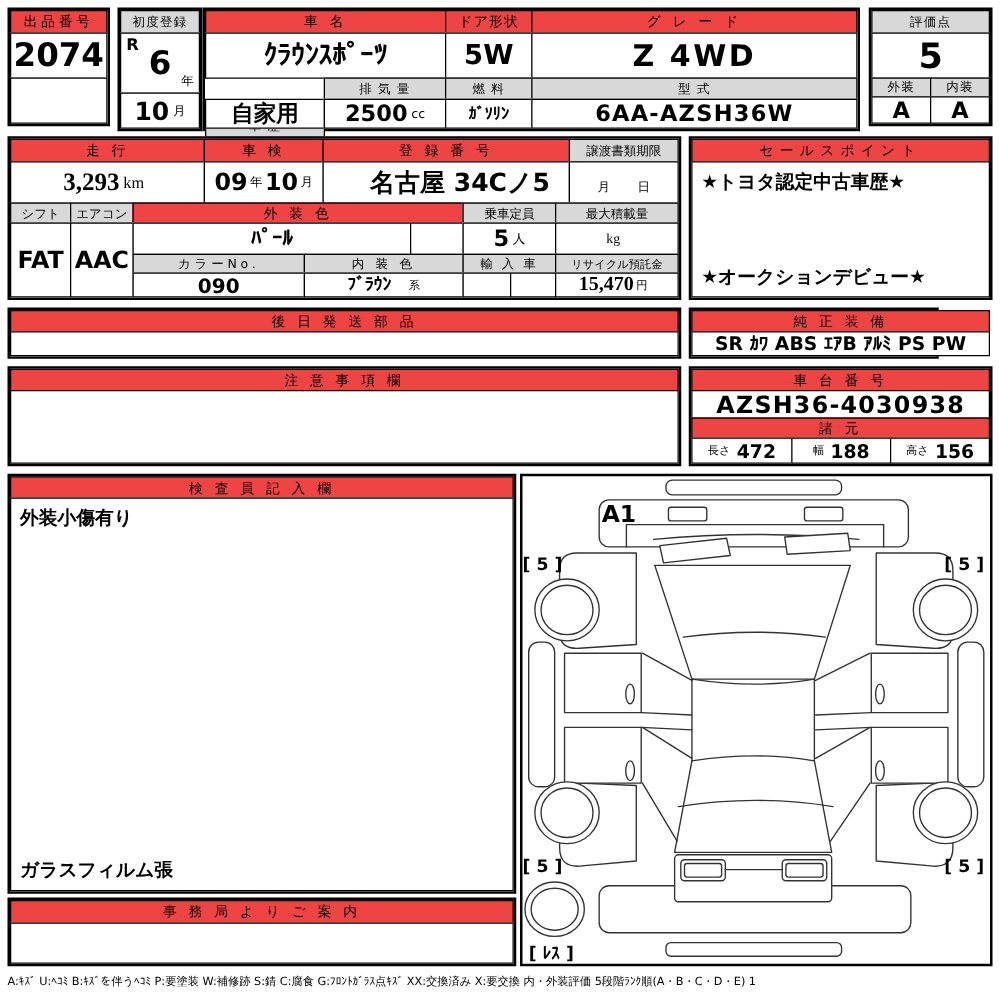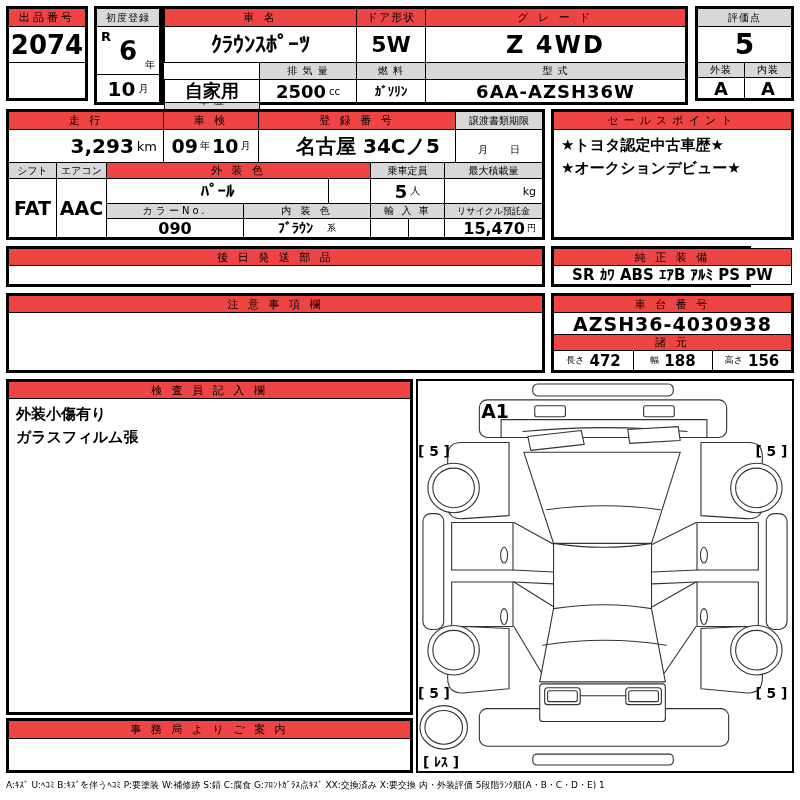--- a/index.html
+++ b/index.html
@@ -6,22 +6,22 @@
   #sheet{position:relative;width:800px;height:800px;background:#fff;
          font-family:"DejaVu Sans",sans-serif;color:#000;}
   .sec{position:absolute;box-sizing:border-box;border:2px solid #000;background:#fff;}
   .c{position:absolute;box-sizing:border-box;border:1px solid #000;background:#fff;
      display:flex;align-items:center;justify-content:center;overflow:hidden;}
   .h{background:#ef4444;font-size:11px;letter-spacing:3px;white-space:nowrap;}
   .h2{background:#d8d8d8;font-size:10px;letter-spacing:1px;white-space:nowrap;}
   .h3{background:#d8d8d8;font-size:9px;letter-spacing:0;white-space:nowrap;}
   .b{font-weight:bold;}
   .u{font-size:10px;font-weight:normal;margin-left:3px;}
-  .right{justify-content:flex-end;padding-right:6px;}
-  .tl{justify-content:flex-start;align-items:flex-start;padding:4px 7px;}
+  .right{padding-right:6px;font-family:Liberation Serif, serif;}
+  .tl{justify-content:space-between;align-items:flex-start;padding:4px 7px;}
   .lines div{font-size:15px;font-weight:bold;line-height:1.55;}
   #legend{position:absolute;left:6px;top:779px;width:790px;font-size:9px;
           white-space:nowrap;letter-spacing:0;}
   svg{display:block;}
   svg *{vector-effect:non-scaling-stroke;}
   .sh{fill:#fff;stroke:#333;stroke-width:1.1;stroke-linejoin:round;}
   .ln{fill:none;stroke:#333;stroke-width:1.1;stroke-linecap:round;}
   .dtx{font-family:"DejaVu Sans",sans-serif;font-weight:bold;fill:#000;}
 </style>
 </head>

